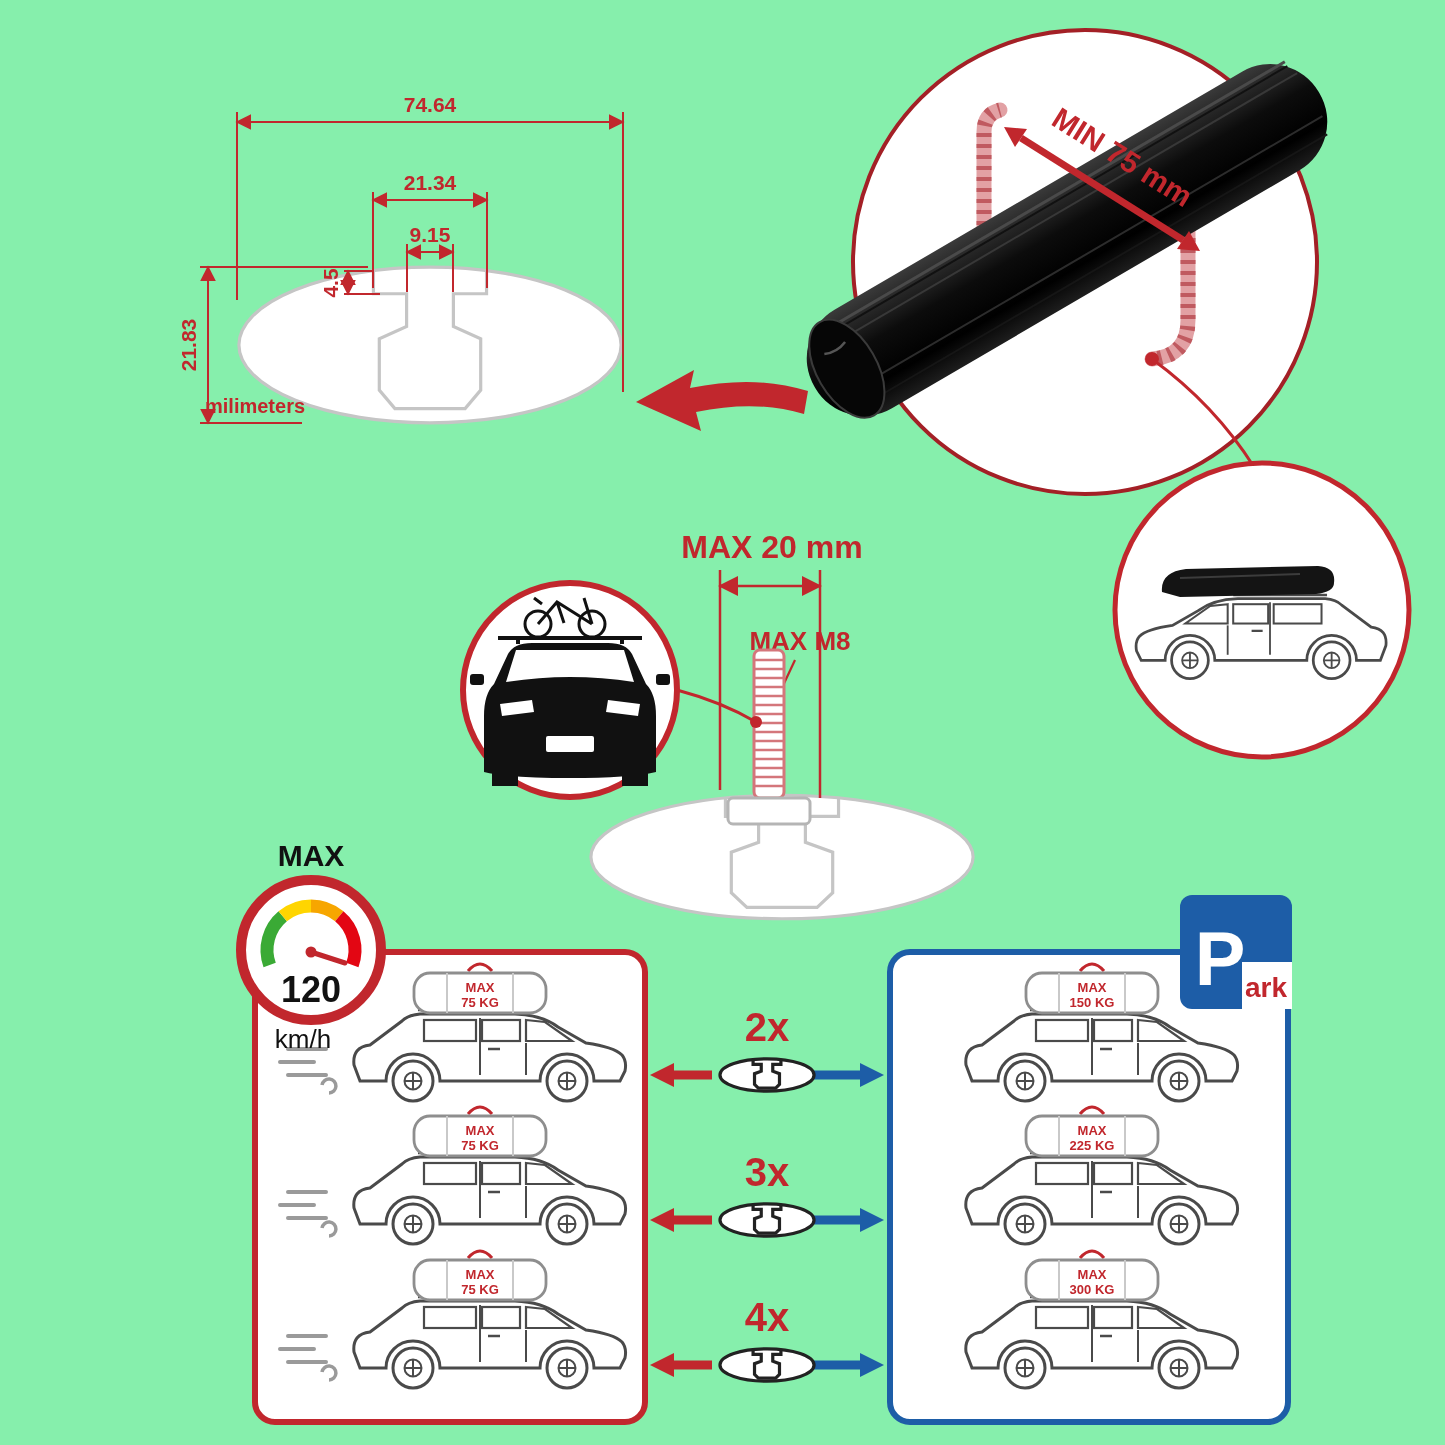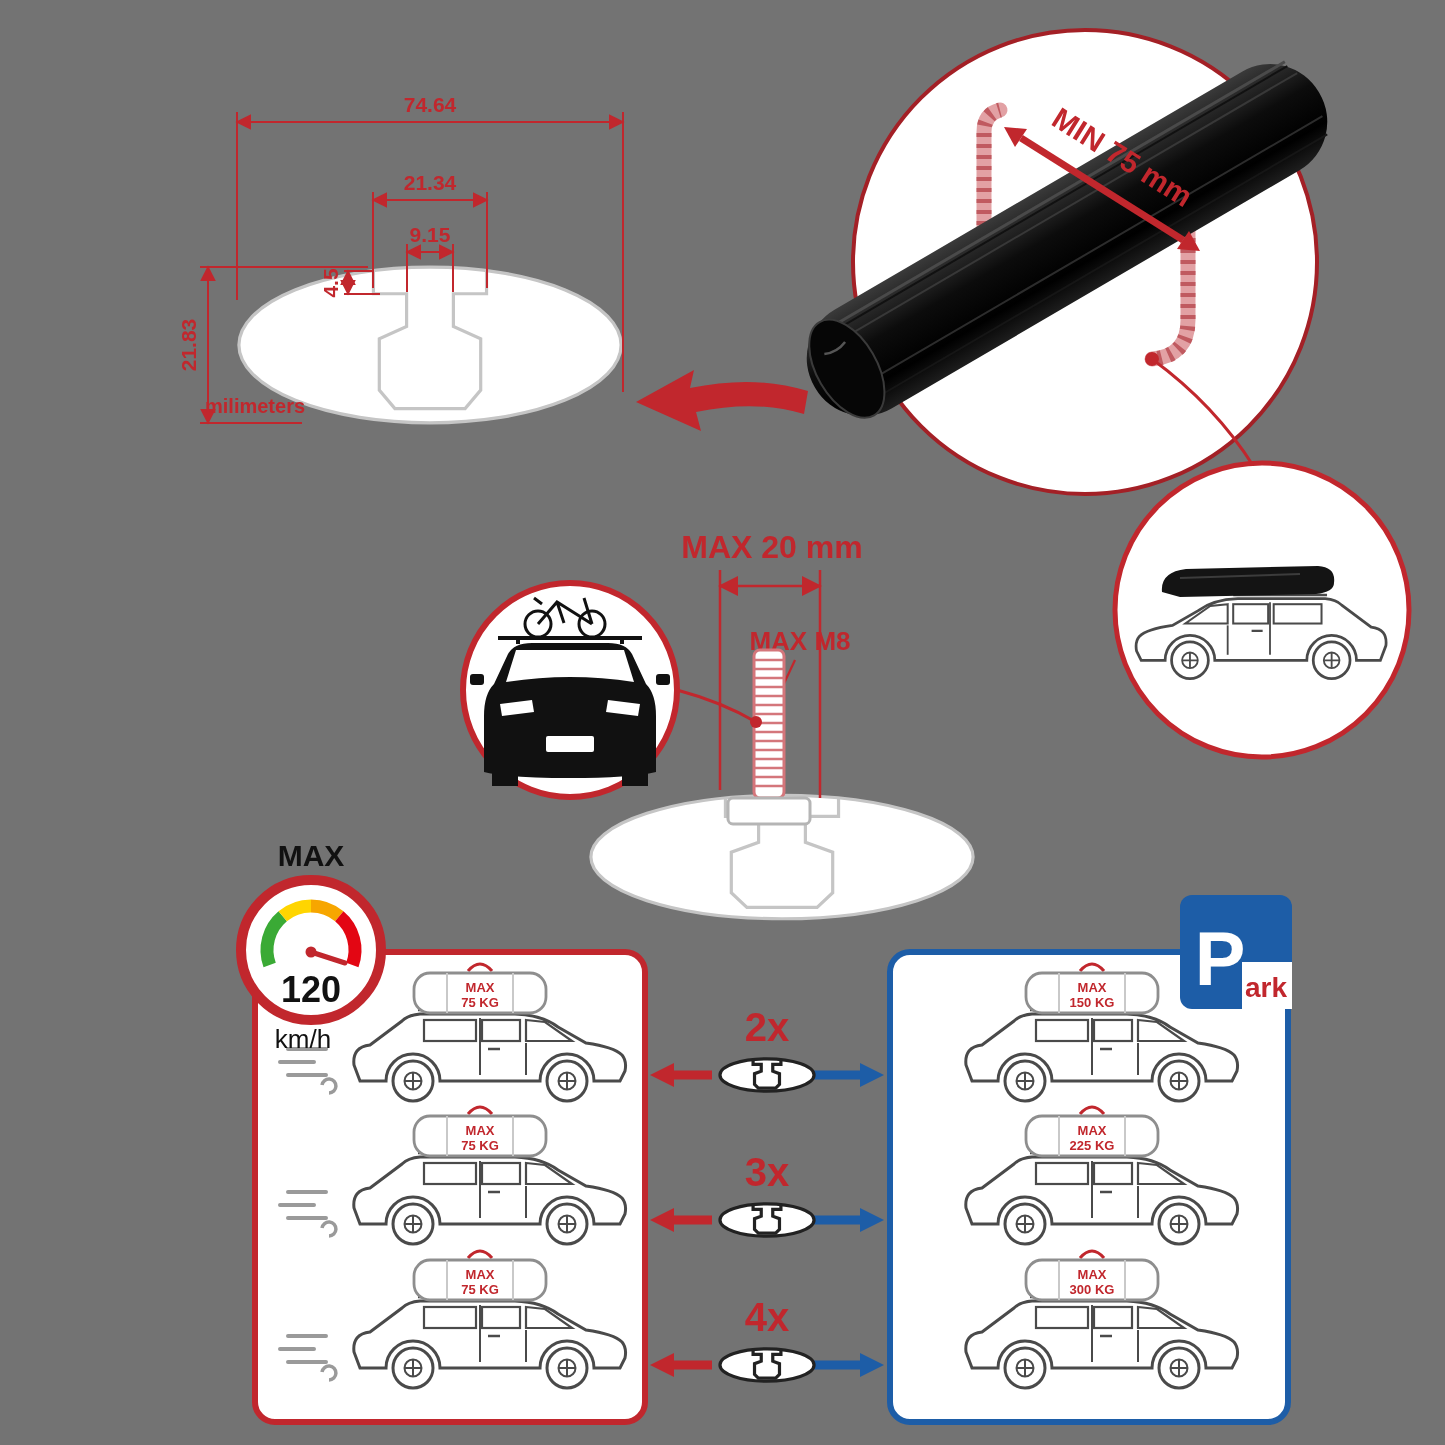--- a/index.html
+++ b/index.html
@@ -1,16 +1,16 @@
 <!DOCTYPE html>
 <html><head>
 <meta charset="utf-8">
 <style>
   html,body{margin:0;padding:0;background:#fff;}
-  .canvas{position:relative;width:1445px;height:1445px;background:#737373;overflow:hidden;
+  .canvas{position:relative;width:1445px;height:1445px;background:#86efac;overflow:hidden;
           font-family:"Liberation Sans",sans-serif;}
   svg{position:absolute;left:0;top:0;}
   text{font-family:"Liberation Sans",sans-serif;}
   .dim{fill:#c1272d;font-size:21px;font-weight:700;text-anchor:middle;}
   .unit{fill:#c1272d;font-size:20px;font-weight:700;text-anchor:start;}
   .red-big{fill:#c1272d;font-size:32px;font-weight:700;text-anchor:middle;}
   .red-med{fill:#c1272d;font-size:26px;font-weight:700;text-anchor:middle;}
   .min-label{fill:#c1272d;font-size:30px;font-weight:700;text-anchor:middle;}
   .gauge-title{fill:#111;font-size:30px;font-weight:700;text-anchor:middle;}
   .gauge-value{fill:#111;font-size:36px;font-weight:700;text-anchor:middle;}

